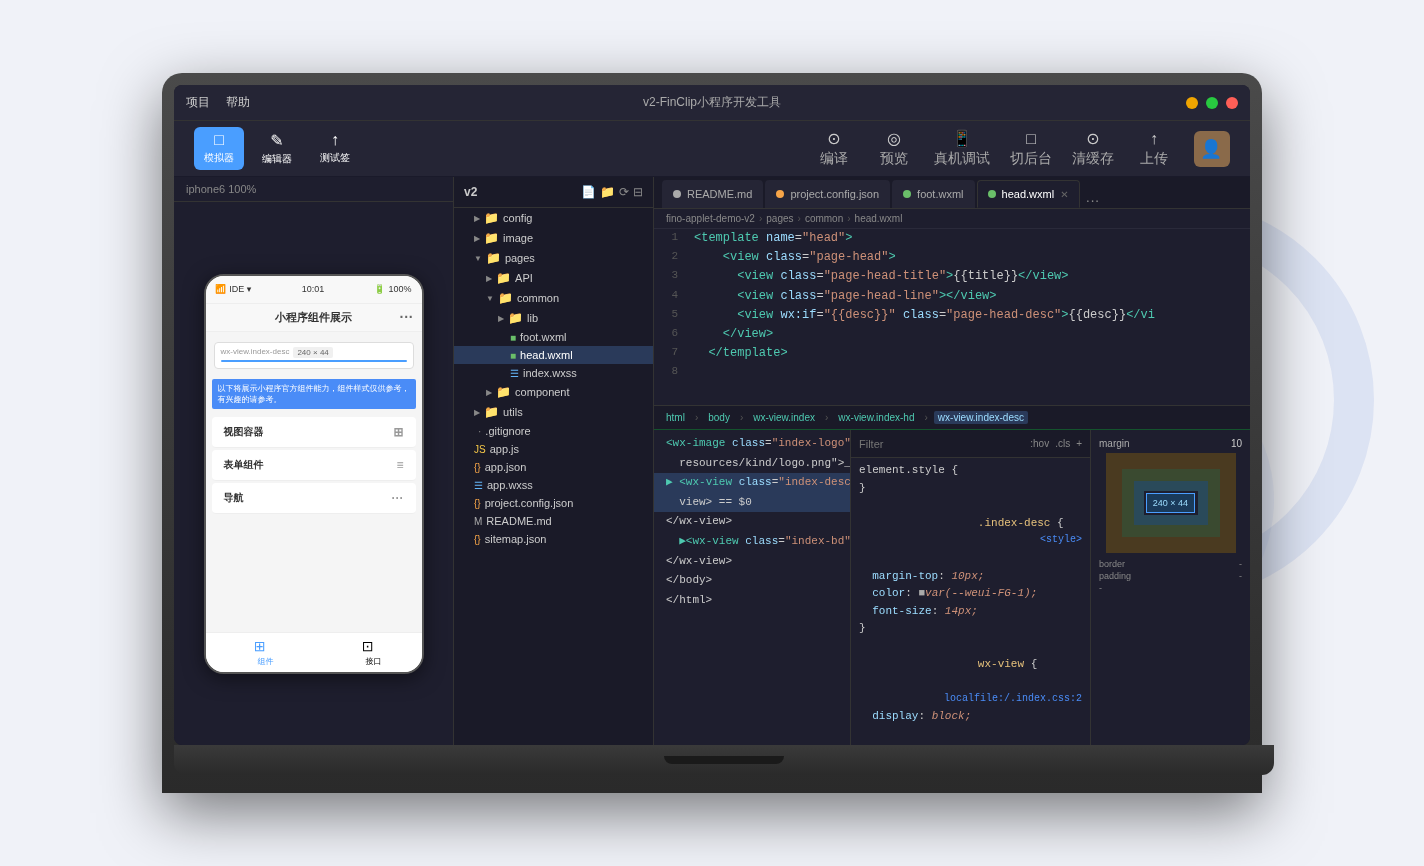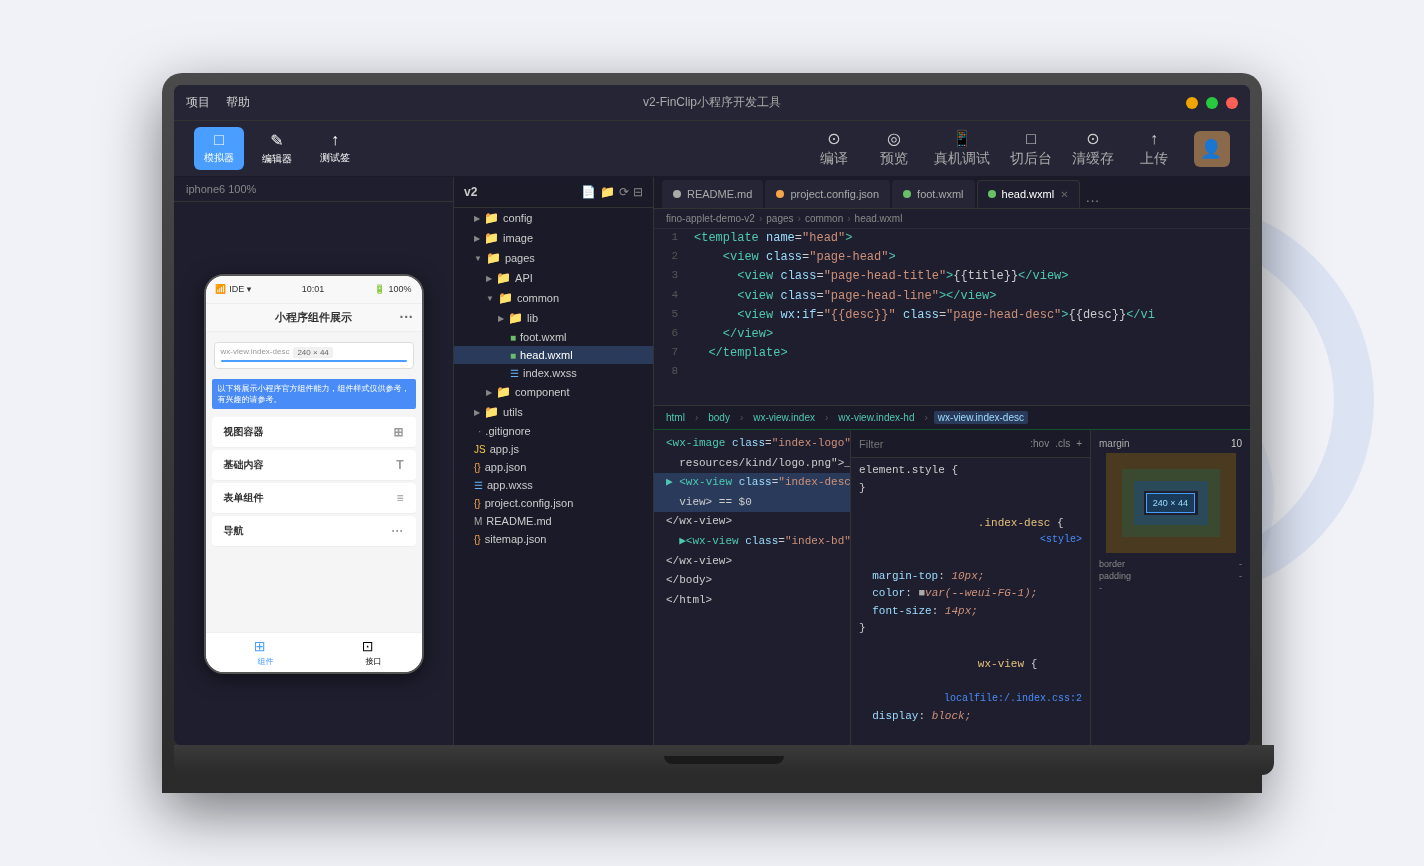--- a/index.html
+++ b/index.html
@@ -705,24 +705,20 @@
               </div>
               <div class="phone-desc-highlight">
                 <div class="phone-desc-text">以下将展示小程序官方组件能力，组件样式仅供参考，有兴趣的请参考。</div>
               </div>
               <div class="phone-menu-items">
                 <div class="phone-menu-item">
                   <span class="phone-menu-item-label">视图容器</span>
                   <span class="phone-menu-item-icon">⊞</span>
                 </div>
                 <div class="phone-menu-item">
-                  <span class="phone-menu-item-label">基础内容</span>
-                  <span class="phone-menu-item-icon">T</span>
-                </div>
-                <div class="phone-menu-item">
                   <span class="phone-menu-item-label">表单组件</span>
                   <span class="phone-menu-item-icon">≡</span>
                 </div>
                 <div class="phone-menu-item">
                   <span class="phone-menu-item-label">导航</span>
                   <span class="phone-menu-item-icon">···</span>
                 </div>
               </div>
             </div>
             <div class="phone-bottom-tab">

